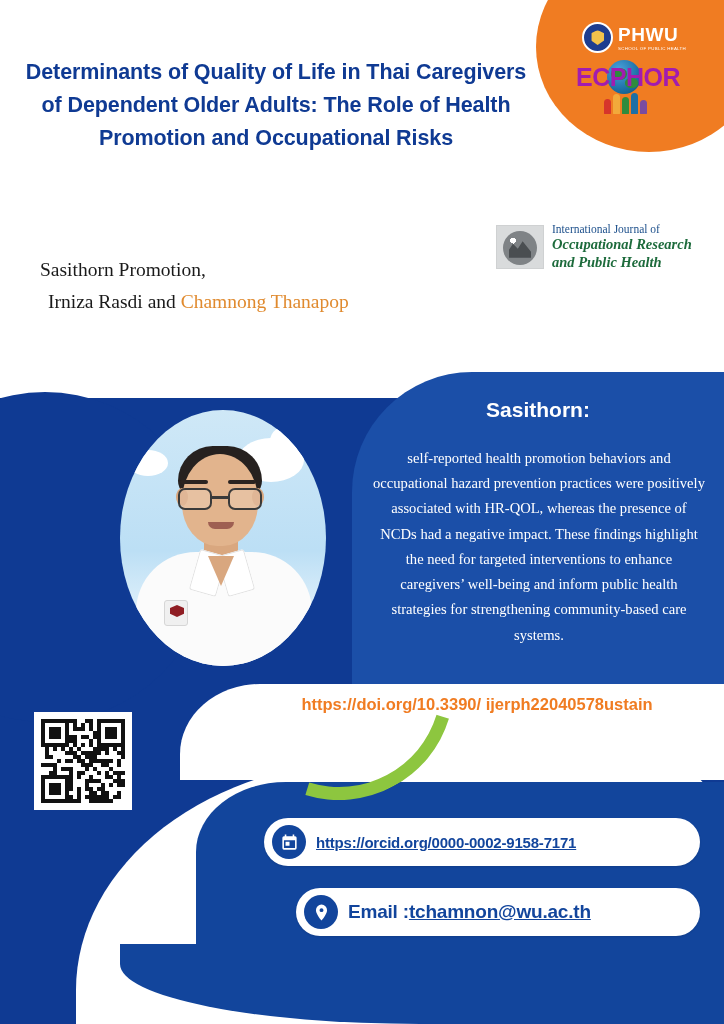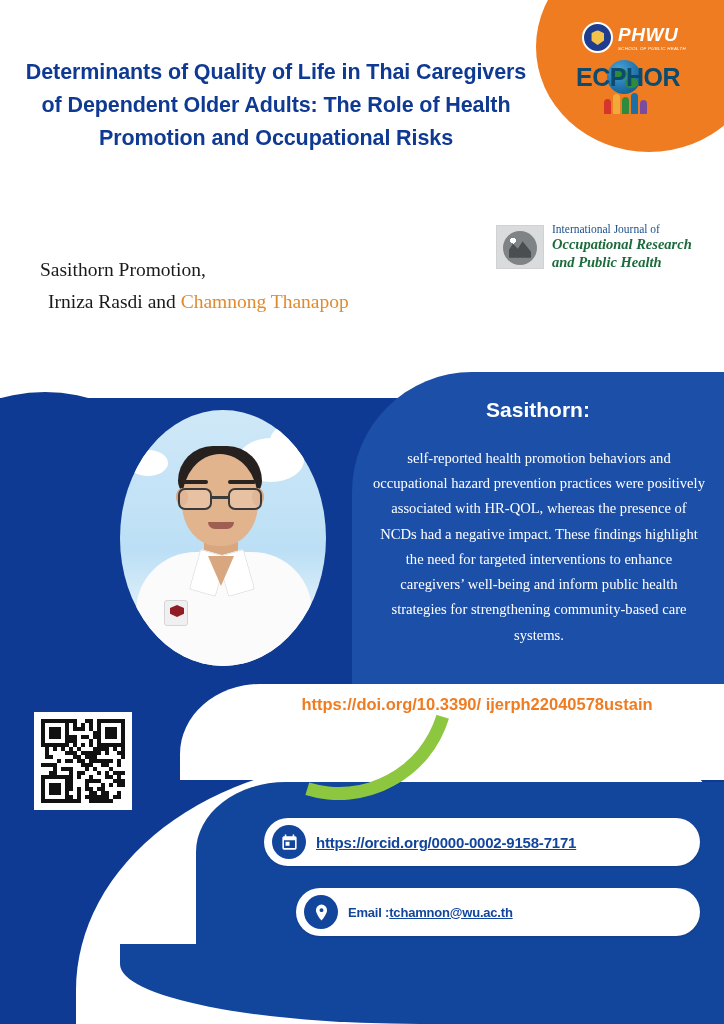--- a/index.html
+++ b/index.html
@@ -20,21 +20,21 @@
   .orange-circle {
     position: absolute;
     top: -58px; right: -38px;
     width: 226px; height: 210px;
     background: #f07c22;
     border-radius: 50%;
   }
   .phwu-logo {
     position: absolute;
     top: 22px; right: 38px;
-    display: flex; align-items: center; gap: 5px; font-style: italic;
+    display: flex; align-items: center; gap: 5px;
   }
   .phwu-seal {
     width: 31px; height: 31px;
     border-radius: 50%;
     background: #1e3d8f;
     border: 2px solid #ffffff;
     position: relative;
   }
   .phwu-seal::after {
     content: "";
@@ -71,21 +71,21 @@
   }
   .ecphor .globe::after {
     content:"";
     position:absolute; left:18px; top:18px;
     width:13px; height:10px; border-radius:45%;
     background:#2e8b3d;
   }
   .ecphor .word {
     position: absolute; left: 0; top: 5px;
     width: 104px; text-align: center;
-    font-size: 25px; font-weight: bold; color: #0c4a6e;
+    font-size: 25px; font-weight: bold; color: #a21caf;
     letter-spacing: -.5px;
     -webkit-text-stroke: 0px;
   }
   .ecphor .hands {
     position:absolute; left: 26px; top: 32px;
     width: 48px; height: 24px;
   }
   .ecphor .hand {
     position:absolute; bottom:0; width:7px; height:18px;
     border-radius: 4px 4px 1px 1px;
@@ -387,21 +387,21 @@
     display: flex; align-items: center; justify-content: center;
     flex: 0 0 auto;
     margin-right: 10px;
   }
   .pill .badge svg { width: 19px; height: 19px; fill: #ffffff; }
   .pill .txt {
     color: #12459c; font-weight: bold; font-size: 15px;
     letter-spacing: -.2px;
   }
   .pill .txt.u { text-decoration: underline; }
-  .pill.email .txt { font-size: 13px; }
+  .pill.email .txt { font-size: 19px; }
 </style>
 </head>
 <body>
 
 <div class="poster">
 
   <div class="blue-curve-top"></div>
   <div class="blue-block"></div>
   <div class="highlights-panel"></div>
   <div class="blue-left-round"></div>

